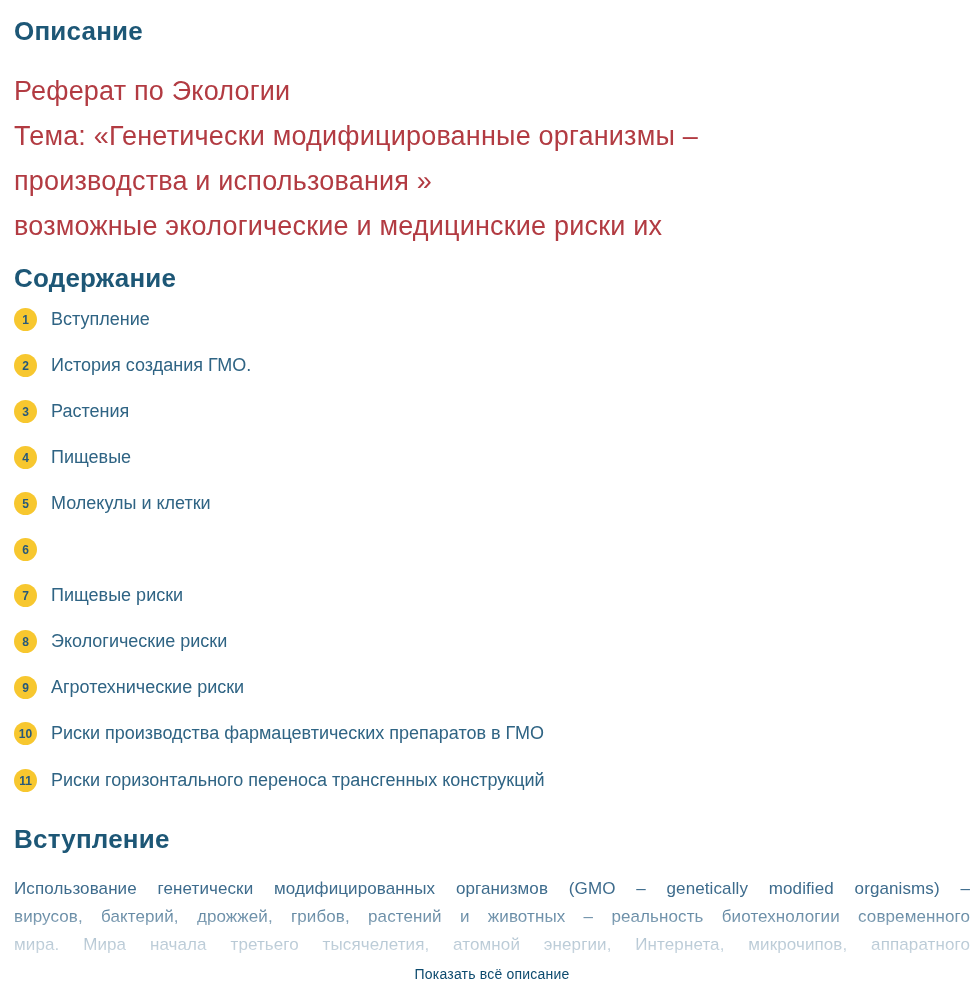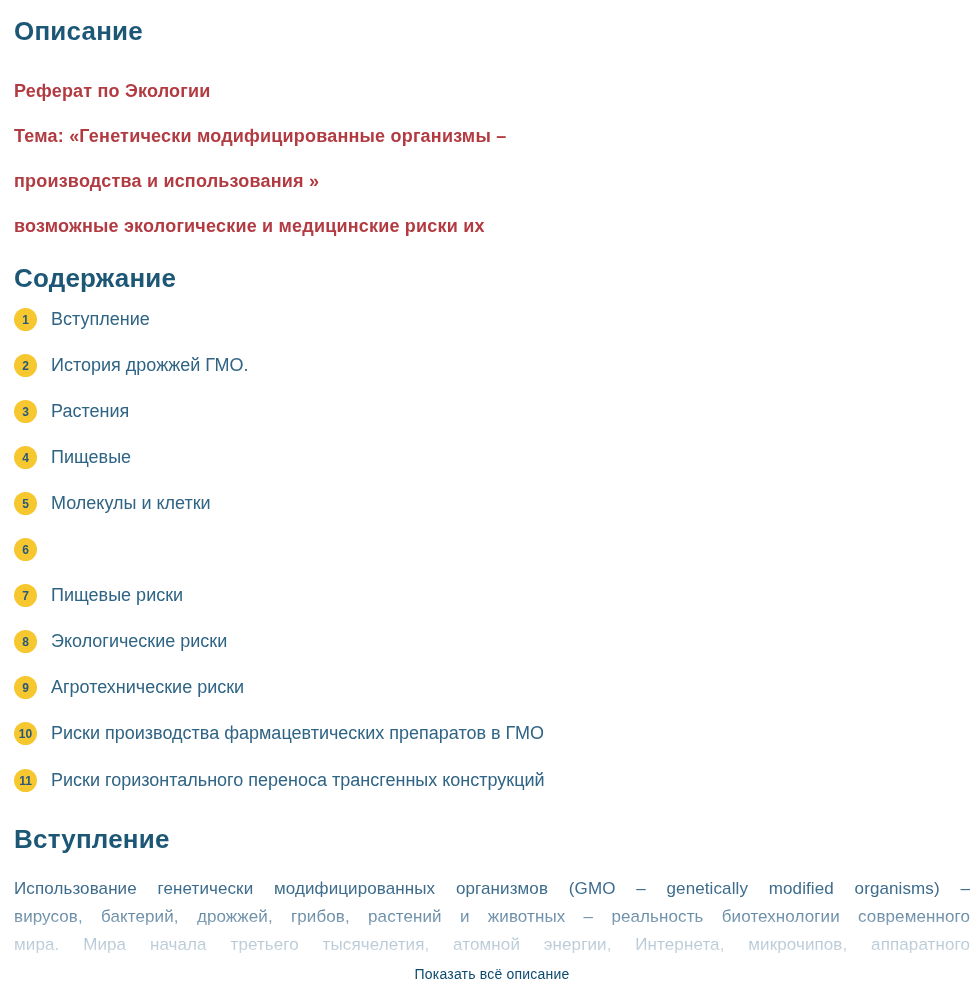--- a/index.html
+++ b/index.html
@@ -19,22 +19,22 @@
   .section-heading {
     margin: 0;
     font-size: 26px;
     font-weight: 700;
     color: #1d5776;
     letter-spacing: 0.2px;
   }
   .desc-heading { margin: 4px 0 22px 0; }
   .work-title {
     color: #b23b42;
-    font-size: 18px;
-    font-weight: 700;
+    font-size: 27px;
+    font-weight: 400;
     line-height: 45px;
     margin: 0 0 14px 0;
     letter-spacing: 0.2px;
   }
   .toc-heading { margin: 0 0 14px 0; }
   .toc-list {
     list-style: none;
     margin: 0 0 32px 0;
     padding: 0;
   }
@@ -119,21 +119,21 @@
 
   <h2 class="section-heading toc-heading">Содержание</h2>
 
   <ul class="toc-list">
       <li class="toc-item">
       <span class="toc-badge">1</span>
       <span class="toc-label">Вступление</span>
     </li>
       <li class="toc-item">
       <span class="toc-badge">2</span>
-      <span class="toc-label">История дрожжей ГМО.</span>
+      <span class="toc-label">История создания ГМО.</span>
     </li>
       <li class="toc-item">
       <span class="toc-badge">3</span>
       <span class="toc-label">Растения</span>
     </li>
       <li class="toc-item">
       <span class="toc-badge">4</span>
       <span class="toc-label">Пищевые</span>
     </li>
       <li class="toc-item">

